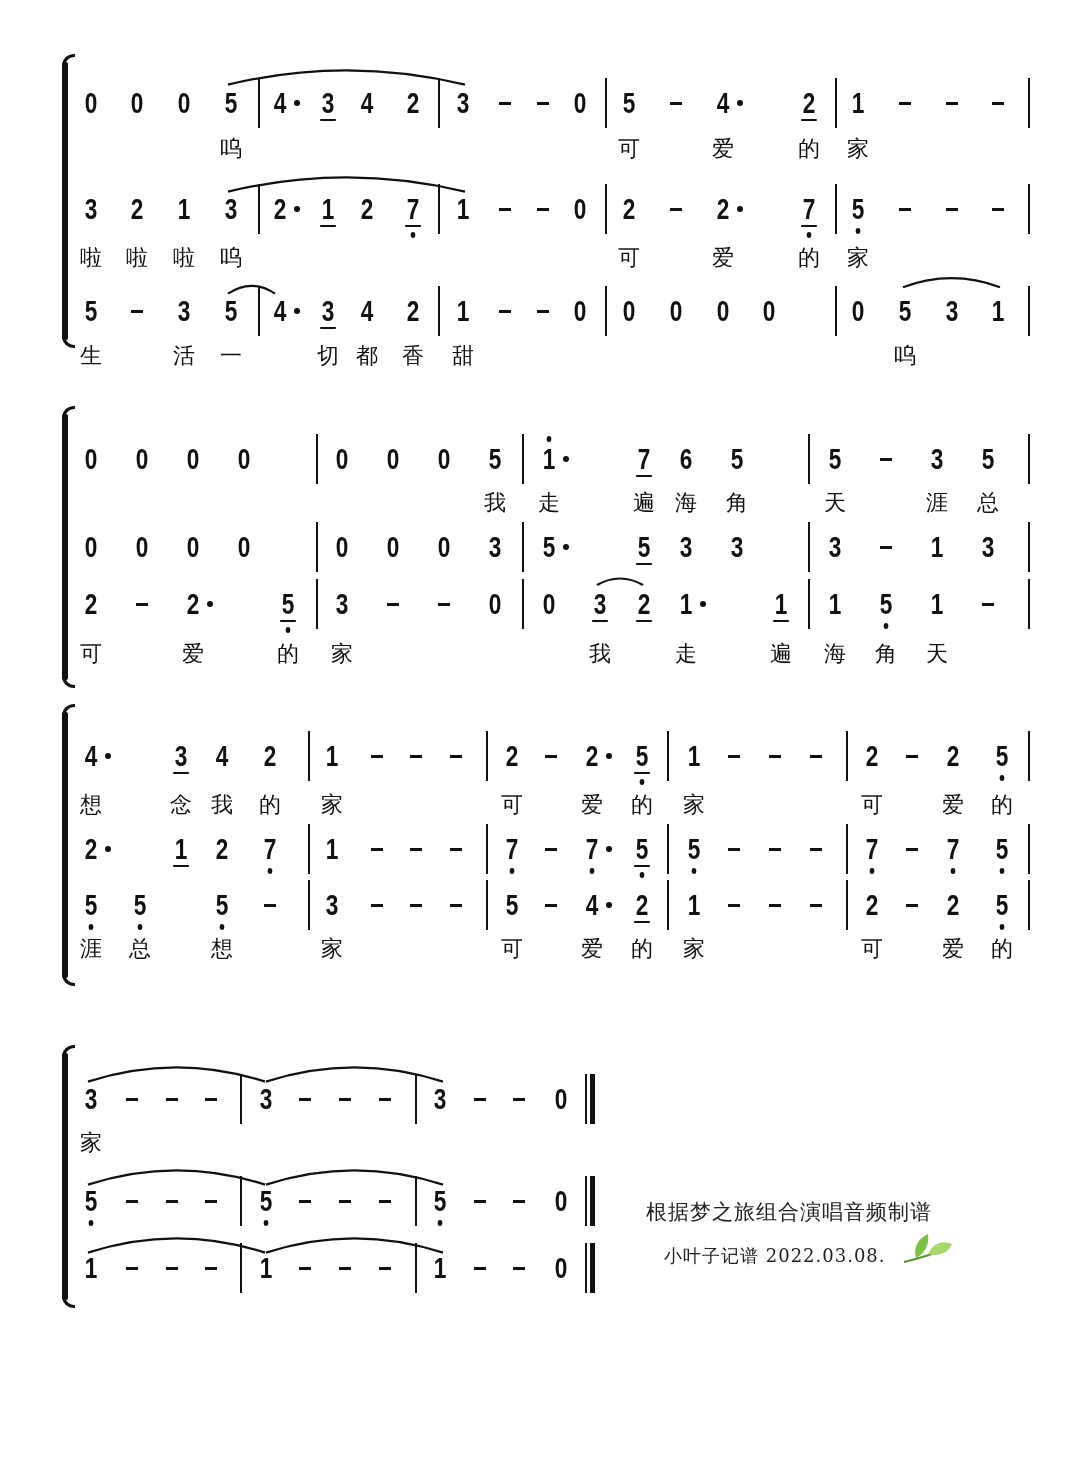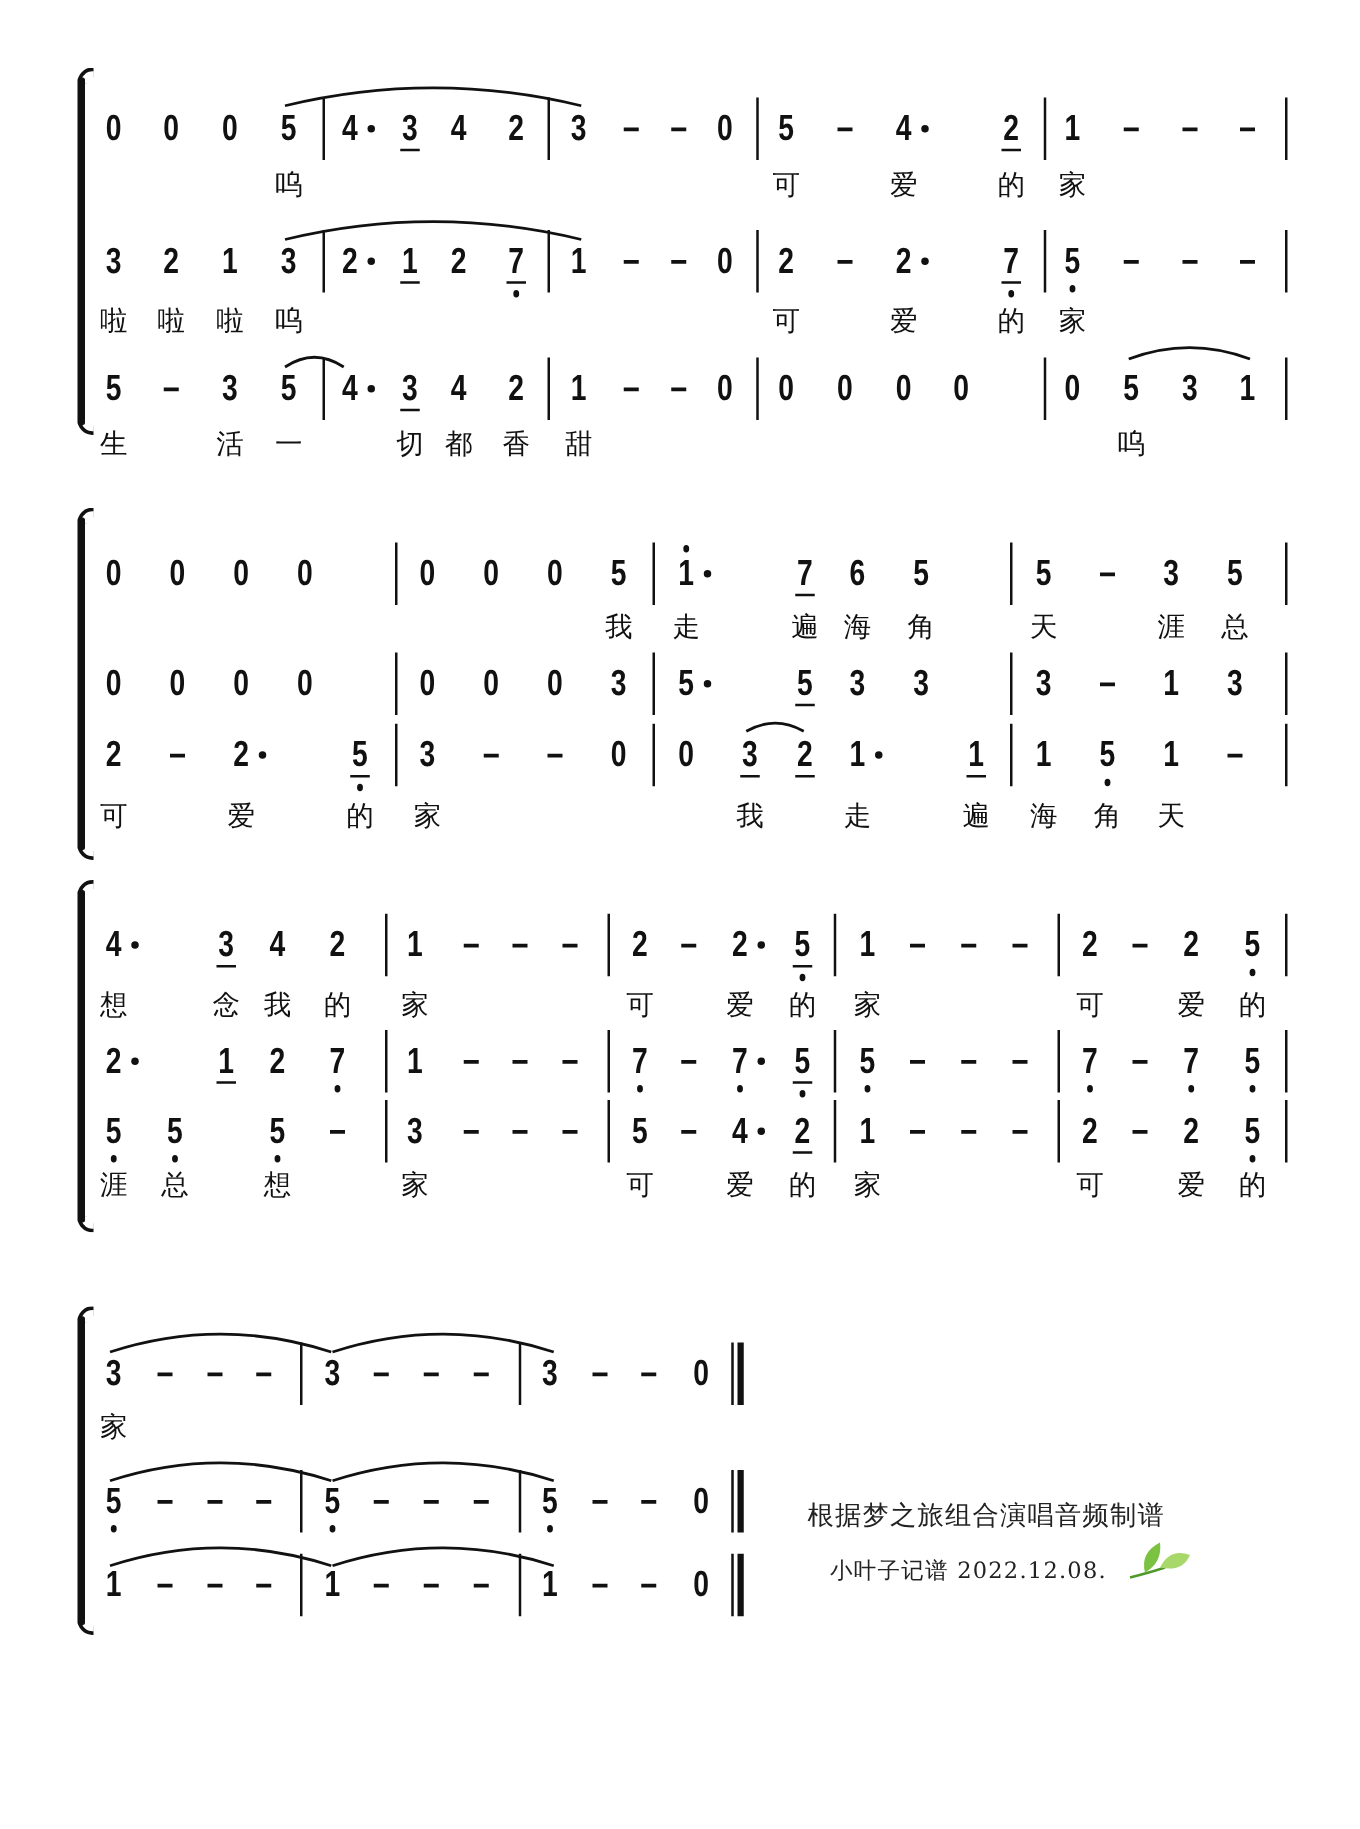--- a/index.html
+++ b/index.html
@@ -380,18 +380,18 @@
     <path d="M597 585 Q620 572 643 585" stroke="#111" stroke-width="2.2" fill="none"></path>
     <path d="M88 1081.6 Q176.5 1053 265 1081.6" stroke="#111" stroke-width="2.2" fill="none"></path>
     <path d="M266 1081.6 Q354.5 1053 443 1081.6" stroke="#111" stroke-width="2.2" fill="none"></path>
     <path d="M88 1184.6 Q176.5 1156 265 1184.6" stroke="#111" stroke-width="2.2" fill="none"></path>
     <path d="M266 1184.6 Q354.5 1156 443 1184.6" stroke="#111" stroke-width="2.2" fill="none"></path>
     <path d="M88 1252.6 Q176.5 1224 265 1252.6" stroke="#111" stroke-width="2.2" fill="none"></path>
     <path d="M266 1252.6 Q354.5 1224 443 1252.6" stroke="#111" stroke-width="2.2" fill="none"></path>
   </svg>
 
 <div class="credit" style="left:646px; top:1198px; font-size:21px; letter-spacing:1px;">根据梦之旅组合演唱音频制谱</div>
-<div class="credit" style="left:664px; top:1244px; font-size:18px; letter-spacing:1px;">小叶子记谱 2022.12.08.</div>
+<div class="credit" style="left:664px; top:1244px; font-size:18px; letter-spacing:1px;">小叶子记谱 2022.03.08.</div>
 <svg class="leaf" style="left:902px; top:1232px;" width="52" height="34" viewBox="0 0 52 34">
   <path d="M2 30 Q18 26 30 22" stroke="#4f9a2a" stroke-width="2" fill="none"></path>
   <path d="M14 26 Q10 10 26 2 Q28 18 14 26 Z" fill="#7cc242"></path>
   <path d="M26 22 Q34 6 50 12 Q44 26 26 22 Z" fill="#a8d86a"></path>
 </svg>
 
 </body></html>

